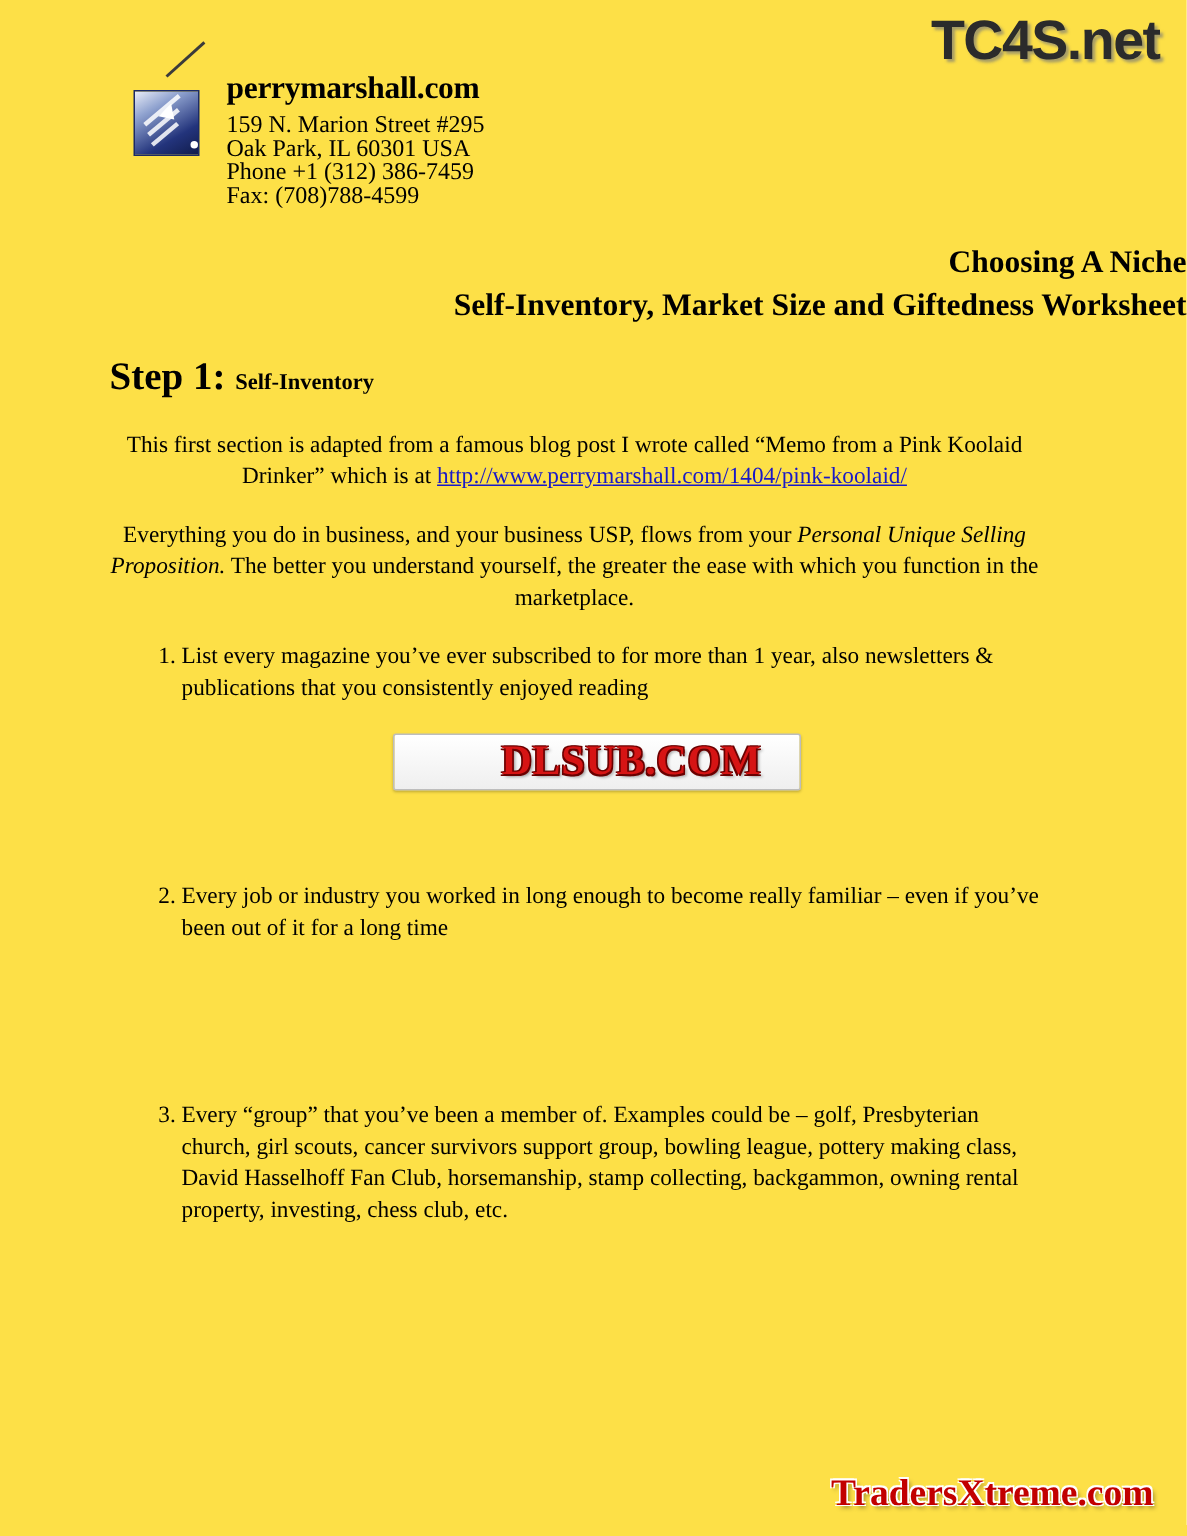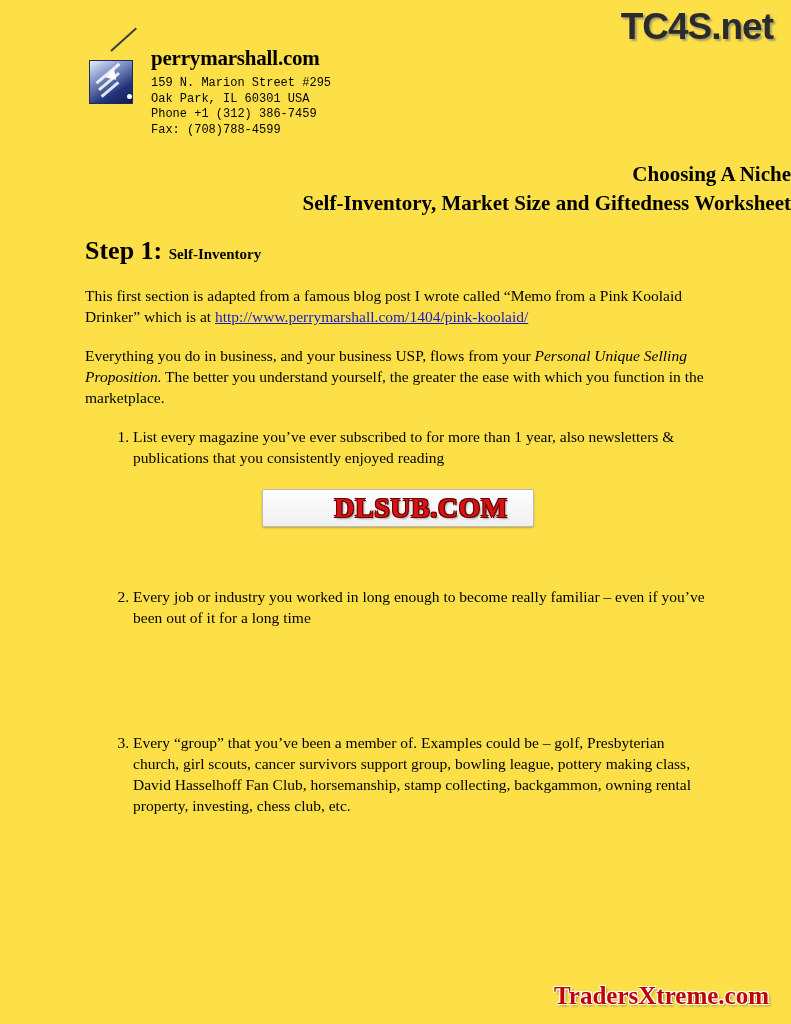--- a/index.html
+++ b/index.html
@@ -98,60 +98,60 @@
   }
   .company-name {
     font-family: "Liberation Serif", serif;
     font-weight: bold;
     font-size: 21px;
     line-height: 24px;
     margin: 0 0 6px 0;
     letter-spacing: -0.2px;
   }
   .addr {
-    font-family: Liberation Mono, monospace;
-    font-size: 12px;
+    font-family: Liberation Serif, serif;
+    font-size: 16px;
     line-height: 15.5px;
     color: #000;
   }
 
   
   .doc-title {
     position: absolute;
     top: 160px;
     left: 0;
     width: 791px;
     text-align: right;
     font-weight: bold;
     font-size: 21px;
     line-height: 29px;
   }
 
   
   .body-col {
     position: absolute;
-    left: 85px;
+    left: 73px;
     top: 236px;
     width: 620px;
   }
   .step-head {
     font-size: 26px;
     font-weight: bold;
     margin: 0 0 16px 0;
     line-height: 30px;
   }
   .step-head .sub {
     font-size: 15px;
     font-weight: bold;
   }
   p.para {
     font-size: 15.5px;
     line-height: 21px;
     margin: 0 0 18px 0;
-    text-align: left;
+    text-align: center;
   }
   a.inline-link {
     color: #1919c8;
     text-decoration: underline;
   }
   .italic { font-style: italic; }
 
   ol.assign {
     margin: 8px 0 0 0;
     padding-left: 48px;

